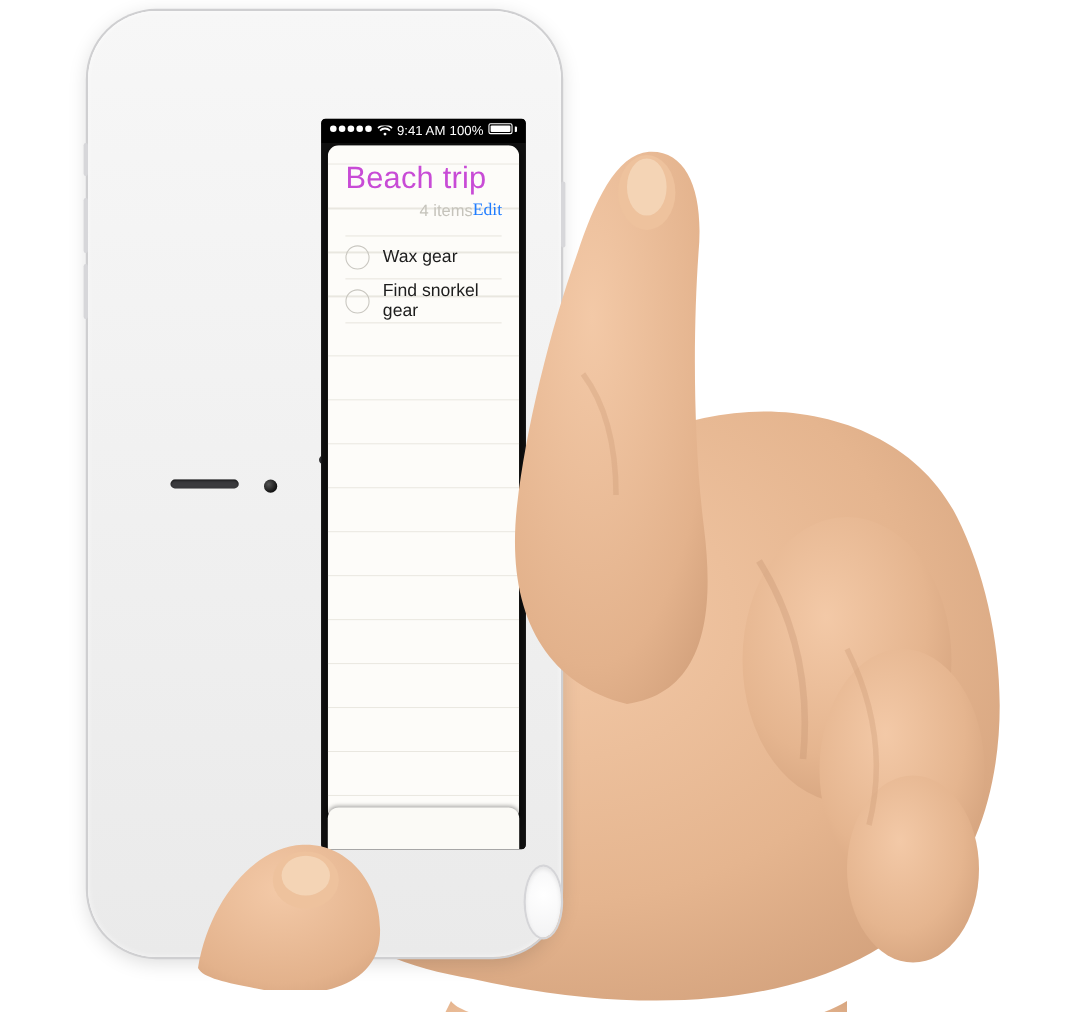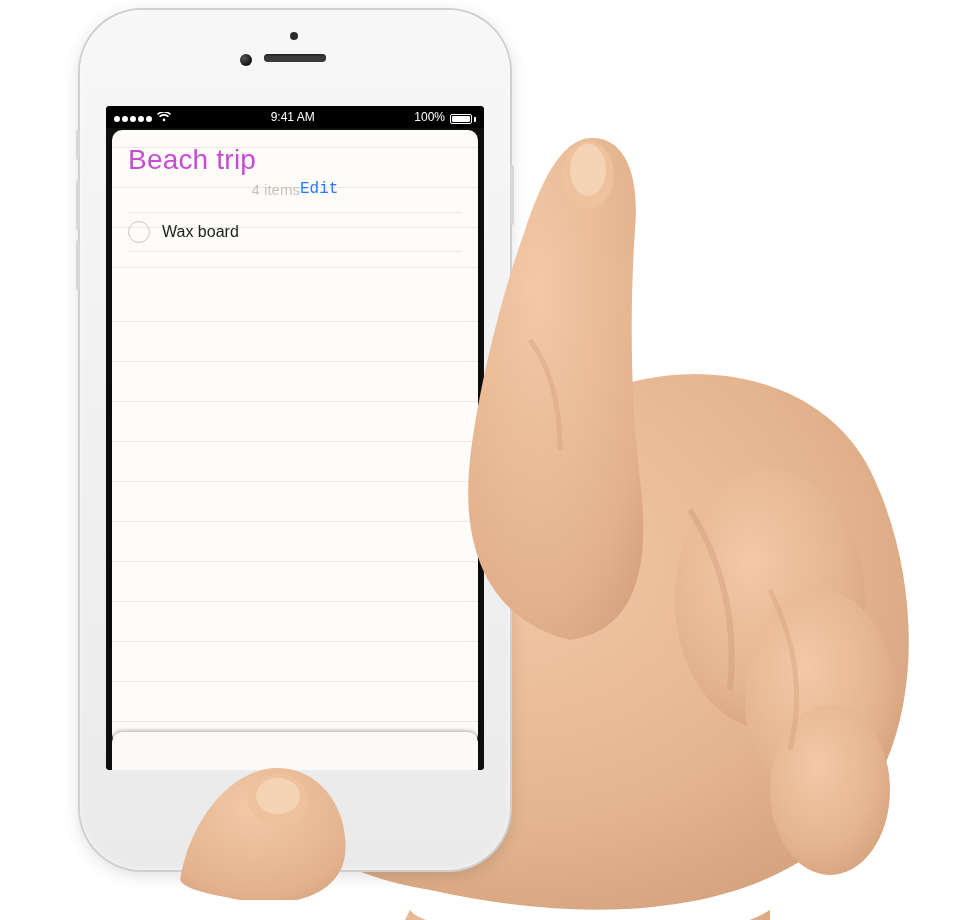--- a/index.html
+++ b/index.html
@@ -19,21 +19,21 @@
     top: 10px;
     width: 430px;
     height: 860px;
     background: linear-gradient(180deg,#f7f7f7,#eaeaea);
     border-radius: 62px;
     box-shadow:
       0 0 0 2px #cfcfd1,
       0 4px 18px rgba(0,0,0,.15),
       inset 0 0 6px rgba(255,255,255,.6);
     display: flex;
-    flex-direction: column;
+    flex-direction: row;
     align-items: center;
     z-index: 2;
   }
   .top-hardware {
     width: 100%;
     height: 96px;
     position: relative;
     display:flex;
     align-items:center;
     justify-content:center;
@@ -80,21 +80,21 @@
   .status-bar {
     height: 22px;
     background:#000;
     color:#fff;
     font-size:12px;
     display:flex;
     align-items:center;
     justify-content:space-between;
     padding: 0 8px;
   }
-  .status-left, .status-right { display:flex; align-items:flex-end; gap:5px; }
+  .status-left, .status-right { display:flex; align-items:flex-start; gap:5px; }
   .signal-dots { display:flex; gap:2px; }
   .signal-dots span { width:6px;height:6px;border-radius:50%;background:#fff; }
   .wifi-icon svg { display:block; }
   .battery {
     display:flex; align-items:center; gap:2px;
   }
   .battery-body {
     width:22px;height:10px;border:1px solid #fff;border-radius:2px;position:relative;
   }
   .battery-body::after{
@@ -136,31 +136,31 @@
   }
 
   .list-title {
     font-size: 28px;
     font-weight: 400;
     color: #c84bd6;
     letter-spacing:.2px;
   }
   .meta-row {
     display:flex;
-    justify-content:center;
+    justify-content:flex-end;
     align-items:center;
     margin-top:4px;
     font-size:15px;
   }
   .item-count { color:#c5c3bb; }
   .edit-btn {
     color:#1f7cff;
     font-size:16px;
     background:none;border:none;cursor:pointer;
-    font-family:Liberation Mono, monospace;
+    font-family:Liberation Serif, serif;
   }
 
   .todo-list { margin-top:14px; }
   .todo-item {
     display:flex;
     align-items:center;
     gap:12px;
     height:40px;
     border-bottom:1px solid #e9e7e0;
   }
@@ -297,21 +297,25 @@
       <div class="paper">
         <div class="list-title">Beach trip</div>
         <div class="meta-row">
           <span class="item-count">4 items</span>
           <button class="edit-btn">Edit</button>
         </div>
 
         <div class="todo-list">
           <div class="todo-item">
             <span class="todo-radio"></span>
-            <span class="todo-label">Wax board</span>
+            <span class="todo-label">Wax gear</span>
+          </div>
+          <div class="todo-item">
+            <span class="todo-radio"></span>
+            <span class="todo-label">Find snorkel gear</span>
           </div>
         </div>
       </div>
       <div class="back-card"></div>
     </div>
 
   </div>
 
   <div class="home-button"></div>
 </div>

